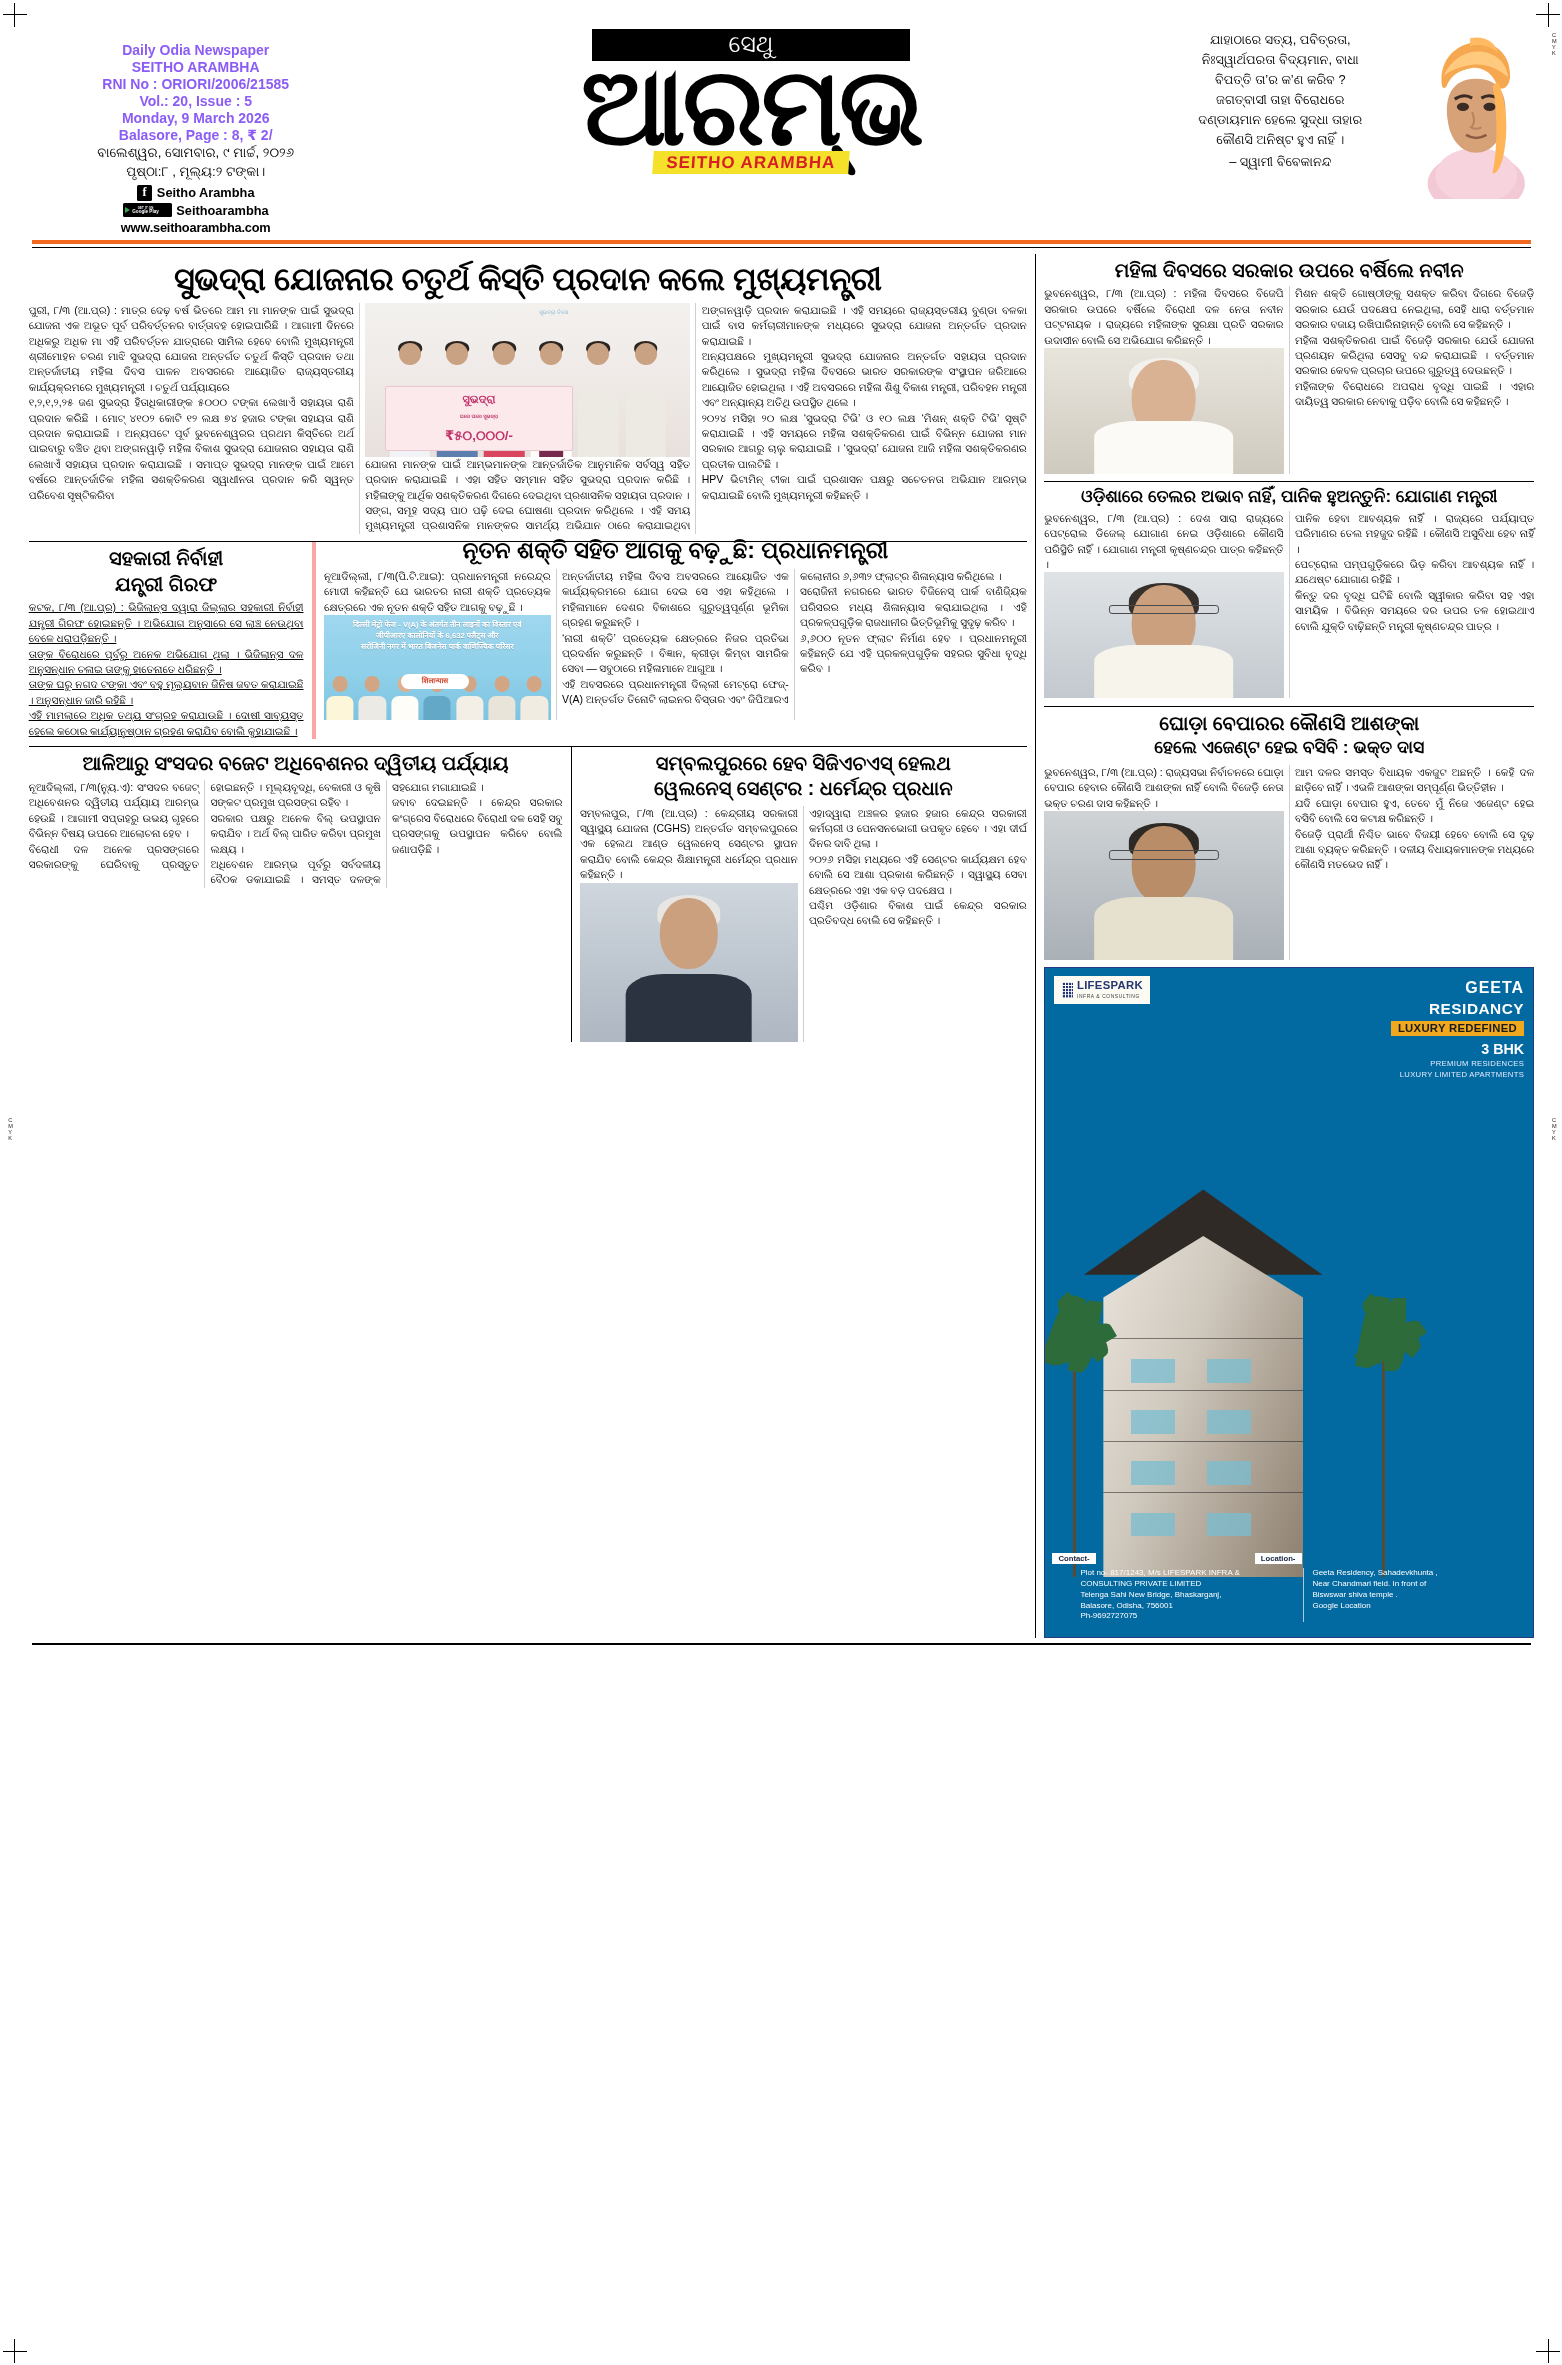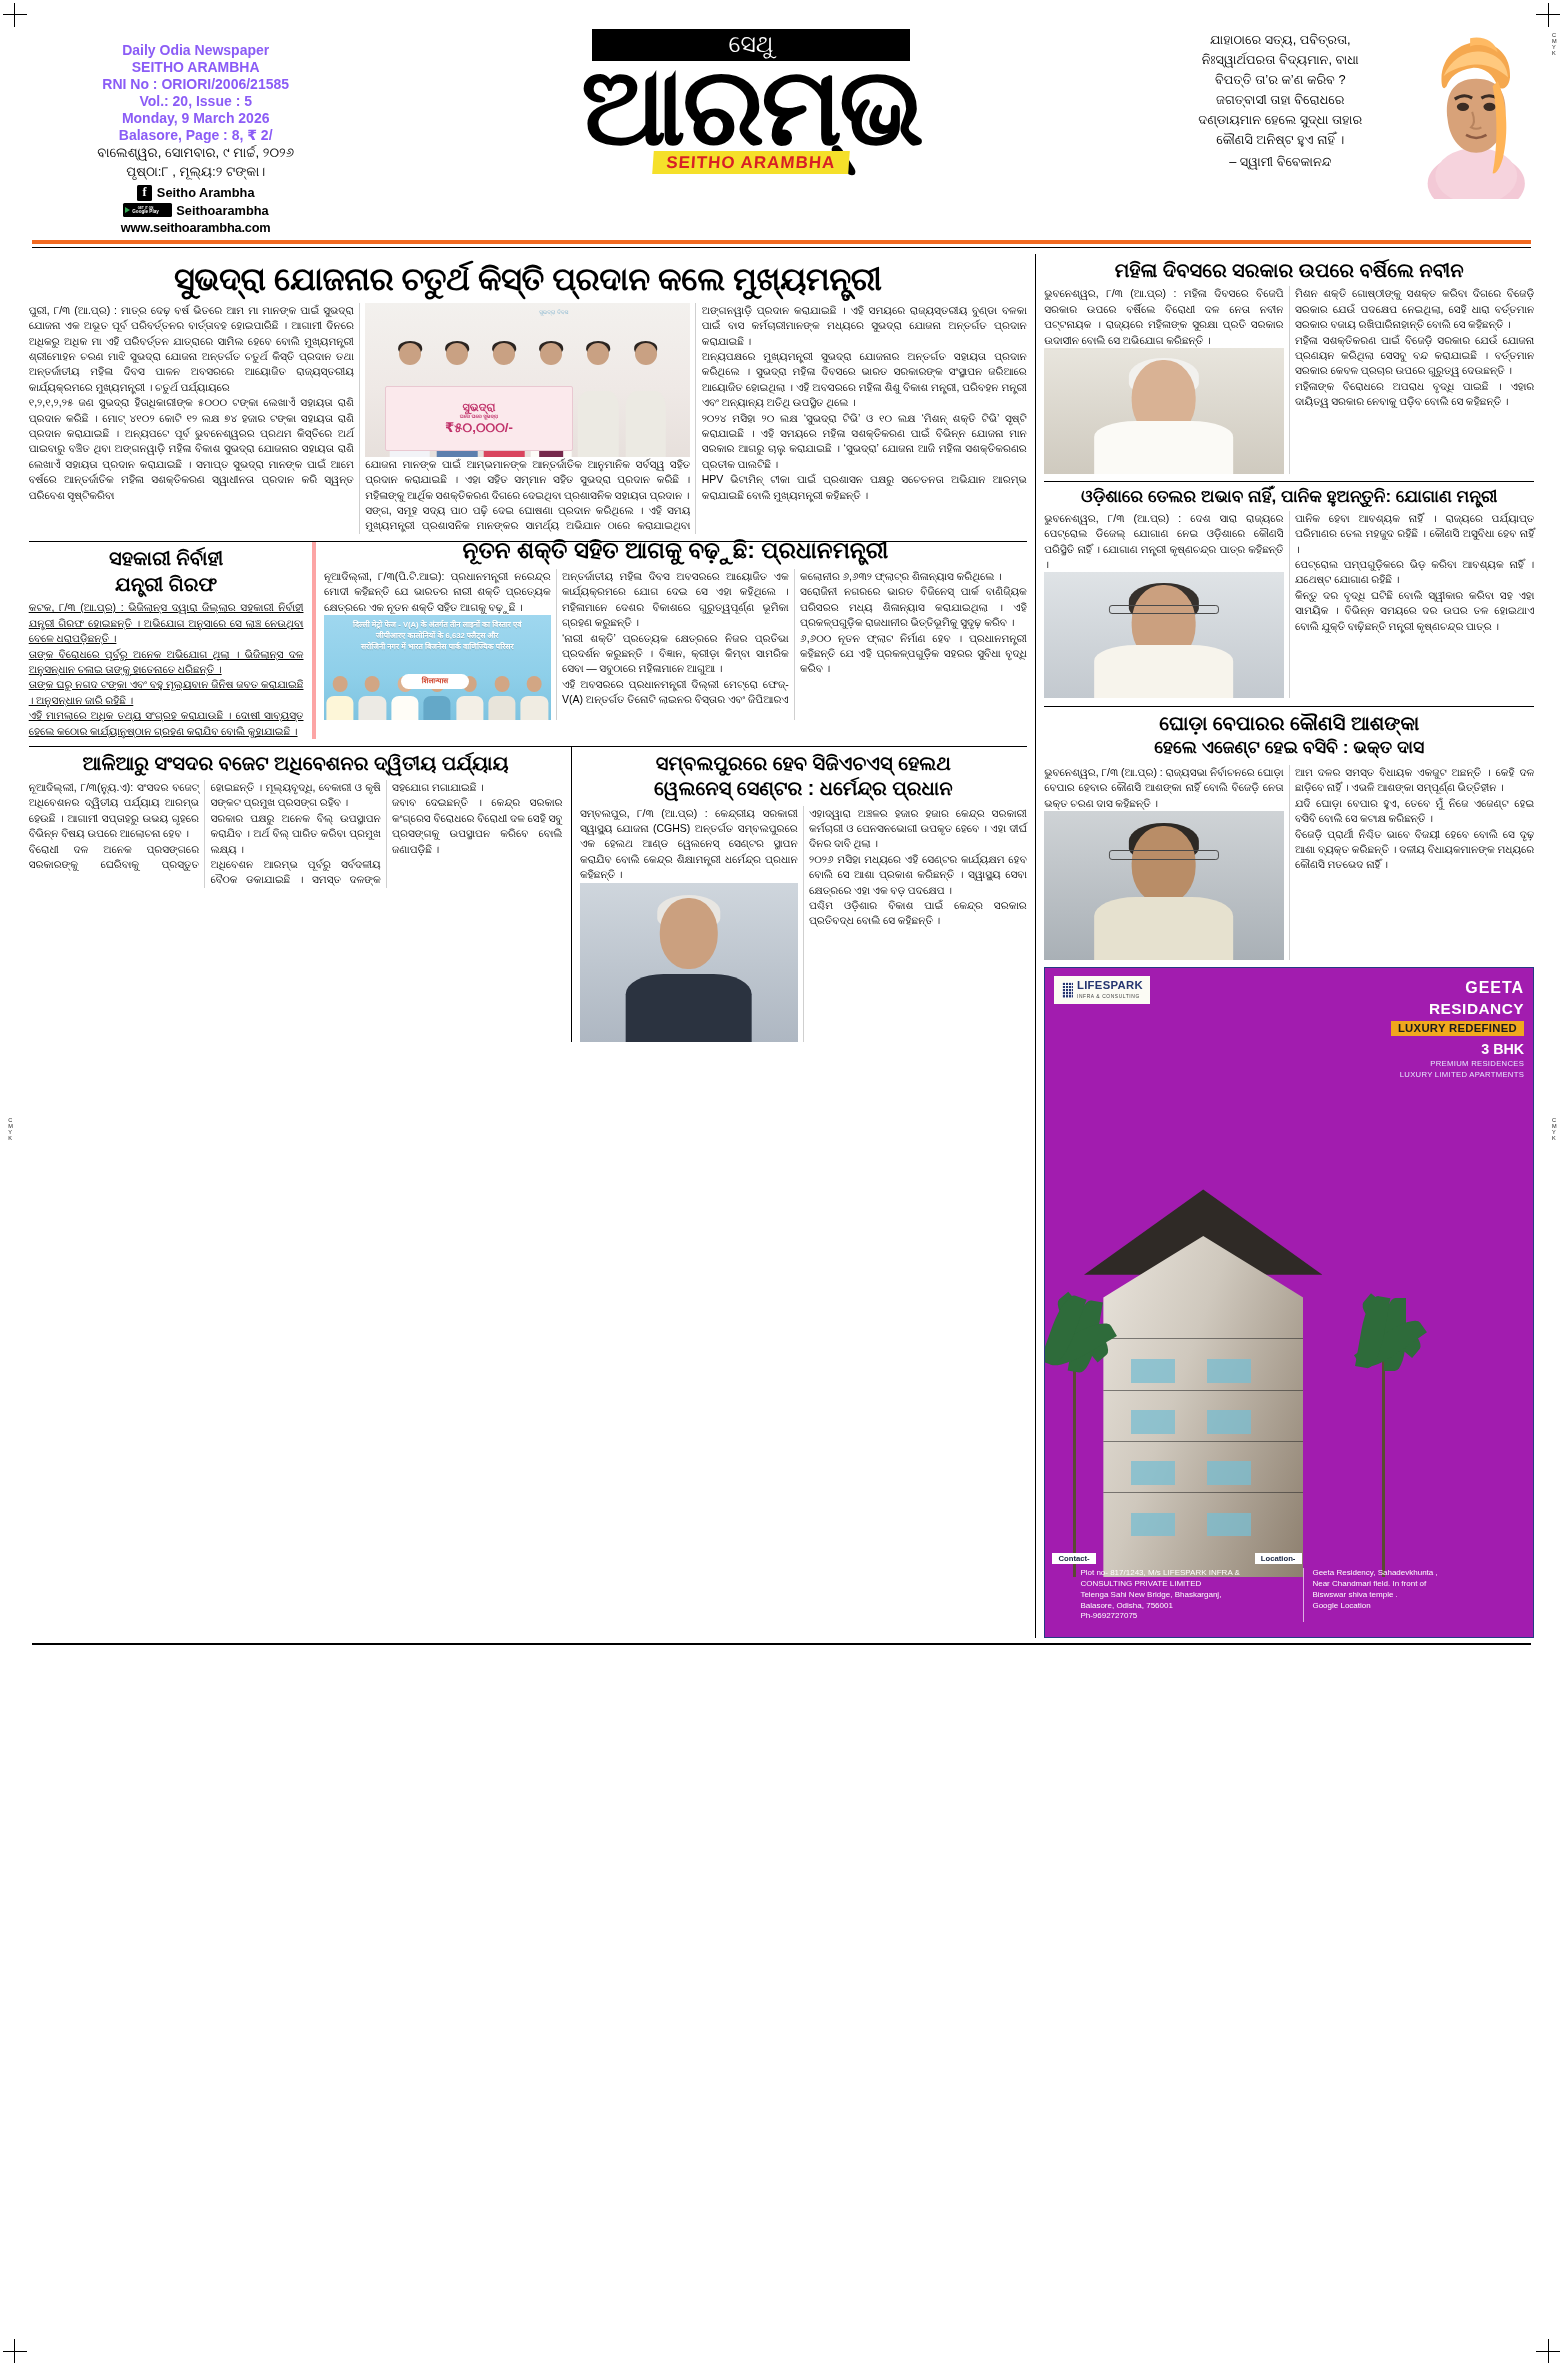--- a/index.html
+++ b/index.html
@@ -111,21 +111,21 @@
                width:96%; height:58%; border-radius:26% 26% 0 0; background:#fdfcf8; }
   .fig.f-saree .body { background:#f2f3f7; }
   .fig.f-saree2 .body { background:#5d7fae; }
   .fig.f-pink .body { background:#d9455f; }
   .fig.f-vest .body { background:#fdfcf8; }
   .fig.f-vest .vest { position:absolute; bottom:0; left:50%; transform:translateX(-50%);
                       width:56%; height:50%; background:#76294c; border-radius:16% 16% 0 0; }
   .fig.f-dark .body { background:#eceae3; }
   .cheque { position:absolute; bottom:4%; left:6%; width:58%; height:42%;
             background:#fbe9ec; border:1px solid #e9c8d1; border-radius:2px;
-            display:flex; flex-direction:column; align-items:center; justify-content:center; gap:1px; }
+            display:flex; flex-direction:column; align-items:center; justify-content:center; gap:9px; }
   .cheque .ct { color:#c0326a; font-weight:bold; font-size:11.3px; line-height:11.3px; }
   .cheque .cb { color:#c0326a; font-weight:bold; font-size:5.1px; line-height:5.6px;}
   .cheque .amt { color:#c0326a; font-weight:bold; font-size:13.3px; line-height:13.3px; }
   .banner-top { position:absolute; top:4%; left:26%; right:10%; height:28%;
                 color:#6fa9c9; font-size:5.6px; text-align:center; opacity:.85;}
 
   
   .portrait { position:relative; width:100%; height:100%; }
   .portrait .bg { position:absolute; inset:0; }
   .portrait .pers { position:absolute; bottom:0; left:50%; transform:translateX(-50%);
@@ -150,21 +150,21 @@
   .dais .p { position:relative; width:12%; height:88%; }
   .dais .p .h { position:absolute; top:0; left:50%; transform:translateX(-50%);
                 width:54%; padding-bottom:58%; border-radius:50%; background:#d2a684; }
   .dais .p .b { position:absolute; bottom:0; left:50%; transform:translateX(-50%);
                 width:100%; height:54%; border-radius:28% 28% 0 0; background:#f6f3ee; }
   .dais .pill { position:absolute; bottom:30%; left:34%; width:30%; height:14%;
                 background:#fff; border-radius:11.3px; color:#d1472f; font-weight:bold;
                 font-size:7.2px; text-align:center; line-height:1.9; }
 
   
-  .ad { width:100%; background:#a21caf; position:relative; overflow:hidden;
+  .ad { width:100%; background:#0369a1; position:relative; overflow:hidden;
         border:1px solid #253a83; }
   .ad-top { display:flex; justify-content:space-between; align-items:flex-start; padding:7.2px 9.2px 0 9.2px; }
   .ad-logo { background:#fbfbf4; padding:4.1px 7.2px; display:flex; align-items:center; gap:4.1px; }
   .ad-logo .bld { width:11.3px; height:15.4px; background:#24356f;
                   background-image: linear-gradient(#fff 0.5px, transparent 0.5px),
                                     linear-gradient(90deg,#fff 0.5px, transparent 0.5px);
                   background-size: 3.1px 3.1px; }
   .ad-logo .t1 { color:#24356f; font-weight:bold; font-size:11.3px; line-height:11.3px; letter-spacing:0.3px;}
   .ad-logo .t2 { color:#3c3c3c; font-size:4.9px; letter-spacing:0.6px; }
   .ad-head { text-align:right; color:#fff; }

